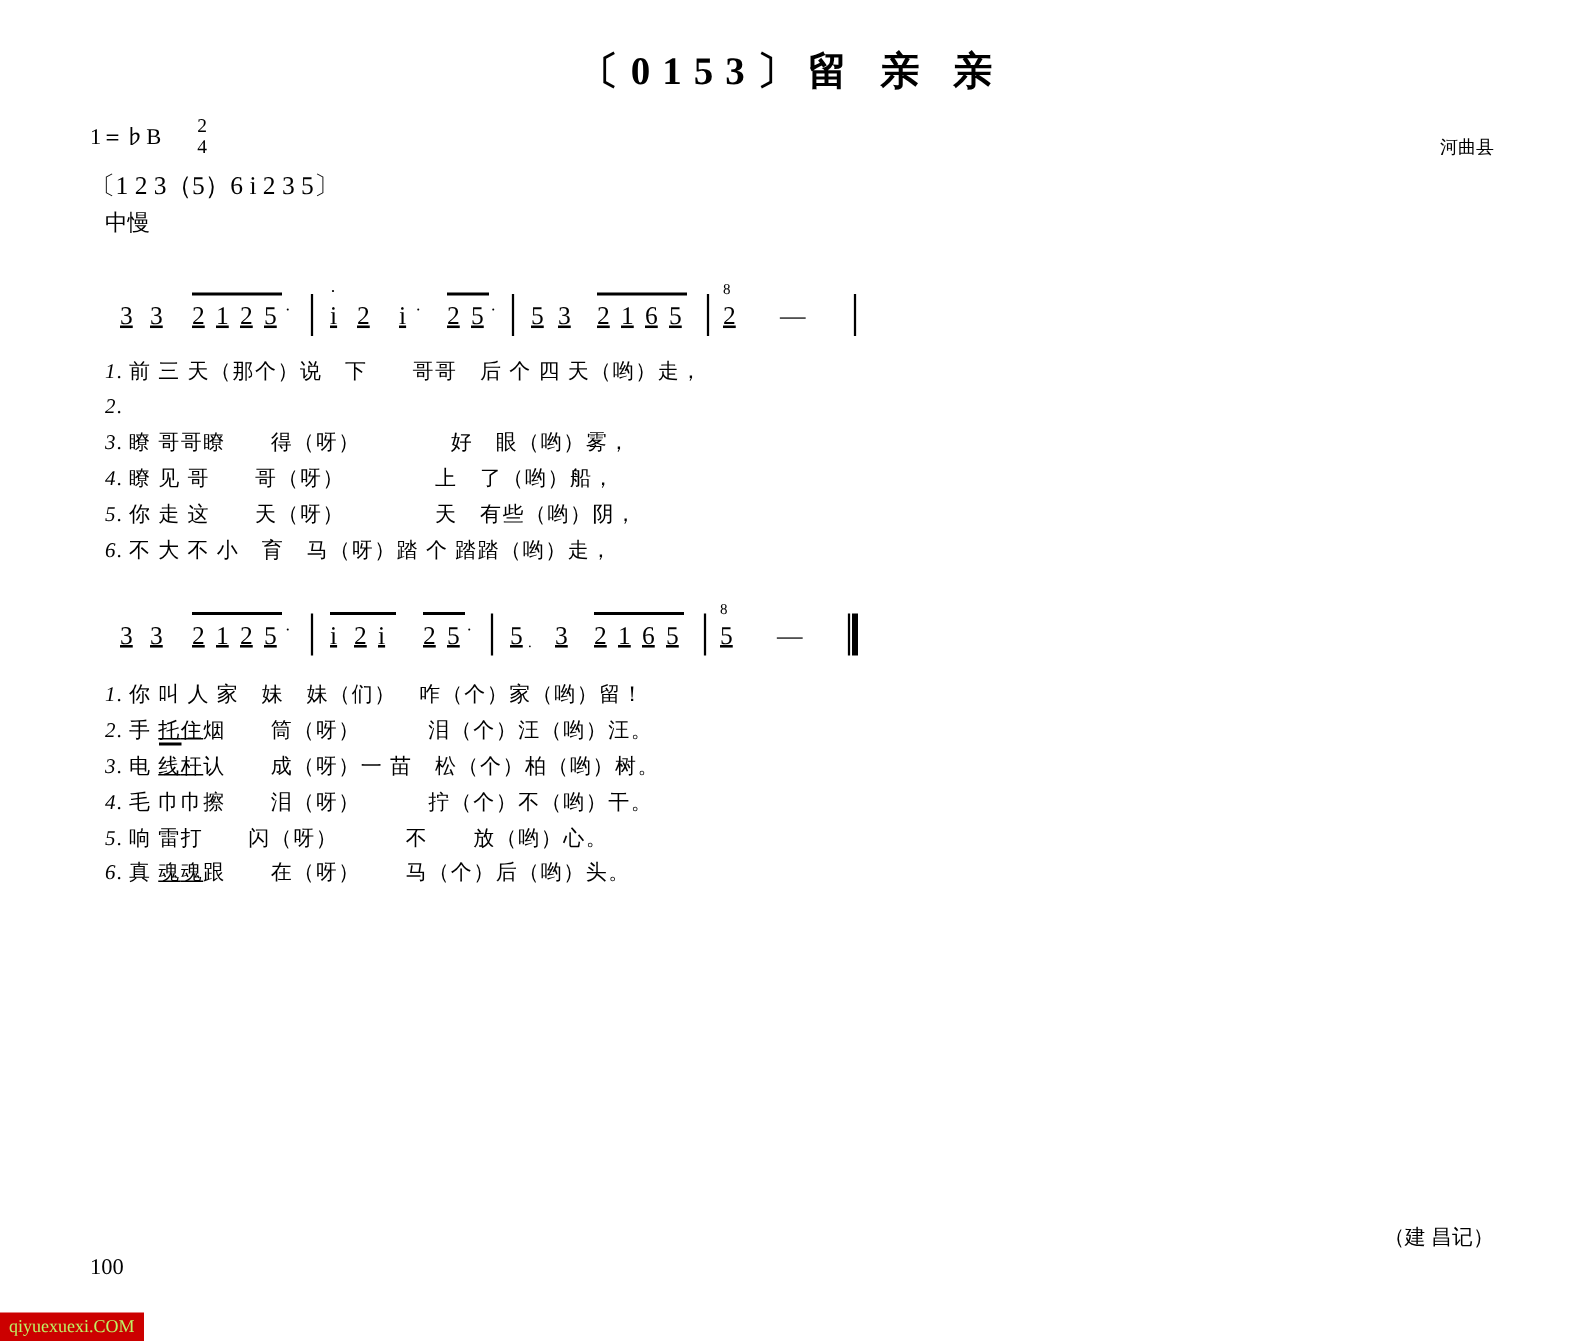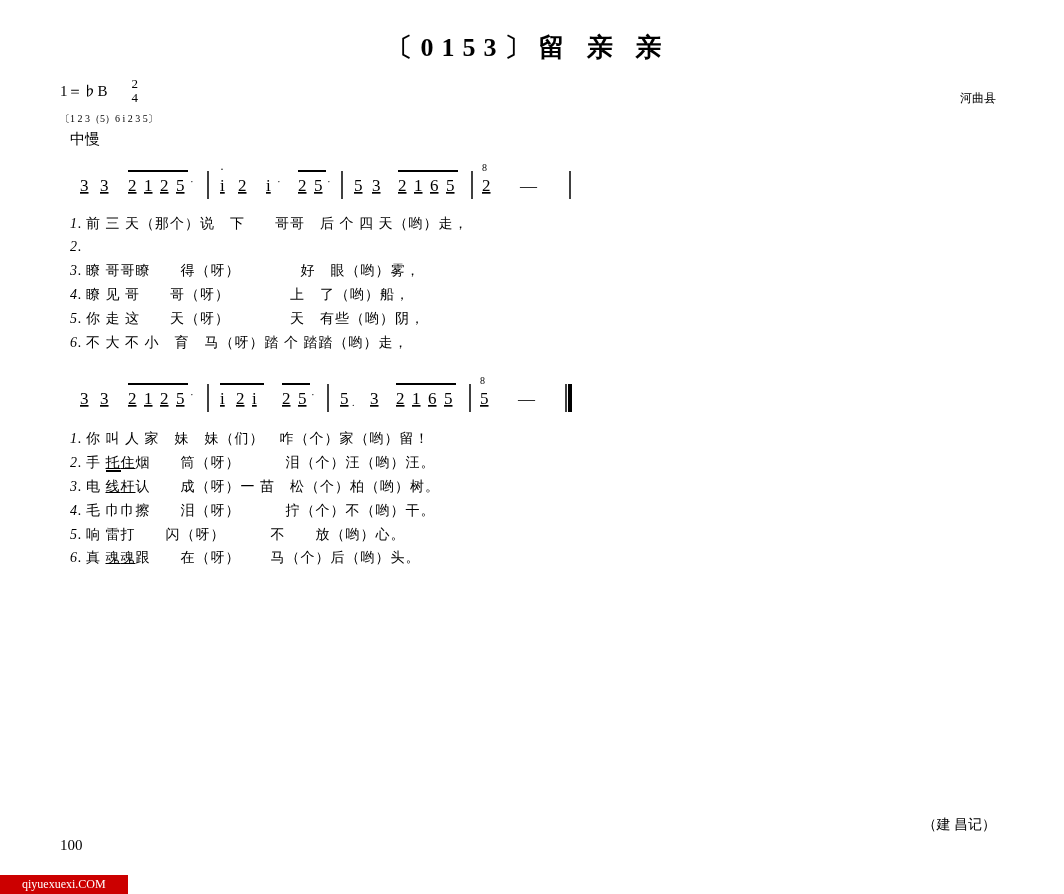--- a/index.html
+++ b/index.html
@@ -31,21 +31,21 @@
       top: 90px;
       font-size: 12px;
     }
     .intro-line {
       font-size: 15px;
       margin-bottom: 2px;
       margin-left: 0;
     }
     .tempo {
       font-size: 15px;
-      margin-bottom: 8px;
+      margin-bottom: 24px;
       margin-left: 10px;
     }
     
     .lyrics-section {
       margin-left: 10px;
     }
     .lyric-row {
       font-size: 14px;
       line-height: 1.7;
       display: flex;
@@ -68,23 +68,23 @@
       position: absolute;
       left: 60px;
       bottom: 40px;
       font-size: 15px;
     }
     .watermark {
       position: absolute;
       left: 0;
       bottom: 0;
       background: #c00;
-      color: #ffffff;
+      color: #bef264;
       font-size: 12px;
-      padding: 2px 22px;
+      padding: 2px 6px;
     }
 
     
     .music-svg {
       display: block;
       margin-bottom: 0;
     }
 
     
     svg text {
@@ -101,21 +101,21 @@
   <div style="display:flex; align-items:center; margin-bottom:6px; font-size:15px;">
     <span style="font-size:15px; margin-right:24px;">1＝♭B</span>
     <span style="display:inline-flex;flex-direction:column;align-items:center;line-height:1.1;font-size:13px;margin-right:8px;">
       <span>2</span>
       <span>4</span>
     </span>
   </div>
 
   <div class="region">河曲县</div>
 
-  <div class="intro-line" style="font-size:10px; margin-bottom:4px;">〔1 2 3（5）6 i 2 3 5〕</div>
+  <div class="intro-line" style="font-size:17px; margin-bottom:4px;">〔1 2 3（5）6 i 2 3 5〕</div>
 
   <div class="tempo">中慢</div>
 
   <svg class="music-svg" width="940" height="55" style="display:block; margin-left:10px; margin-bottom:0;">
 
     <text x="10" y="34" font-size="17" font-family="SimSun,serif" text-decoration="underline">3</text>
     <text x="30" y="34" font-size="17" font-family="SimSun,serif" text-decoration="underline">3</text>
 
     <text x="58" y="34" font-size="17" font-family="SimSun,serif" text-decoration="underline">2</text>
     <text x="74" y="34" font-size="17" font-family="SimSun,serif" text-decoration="underline">1</text>

